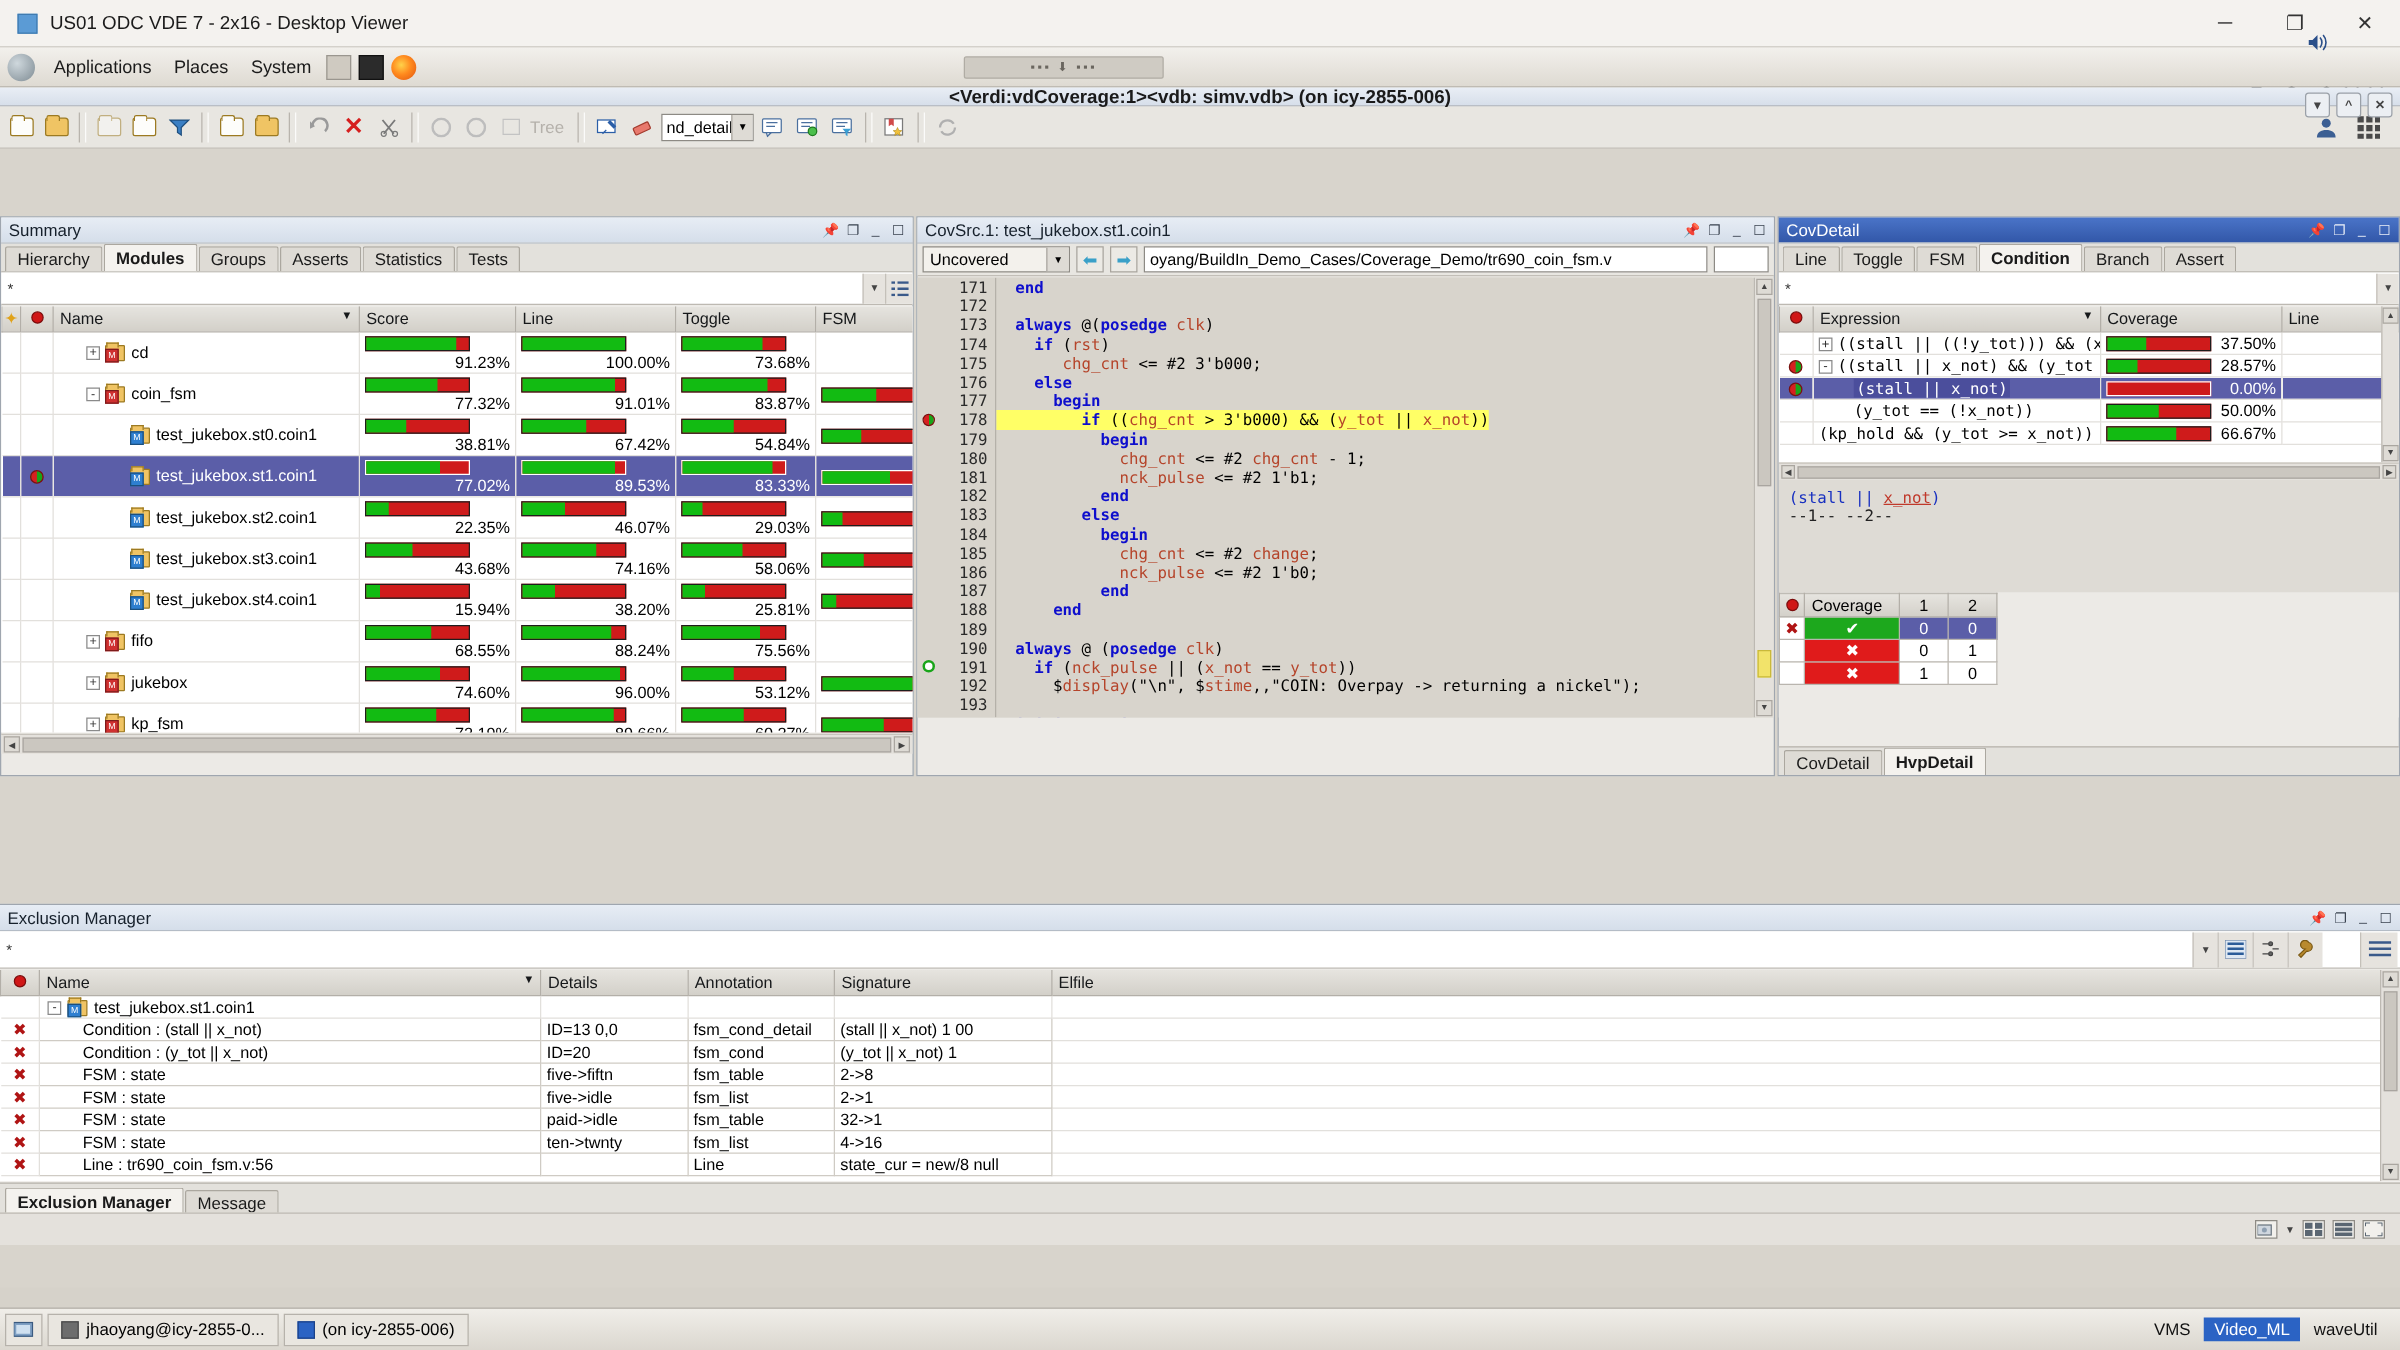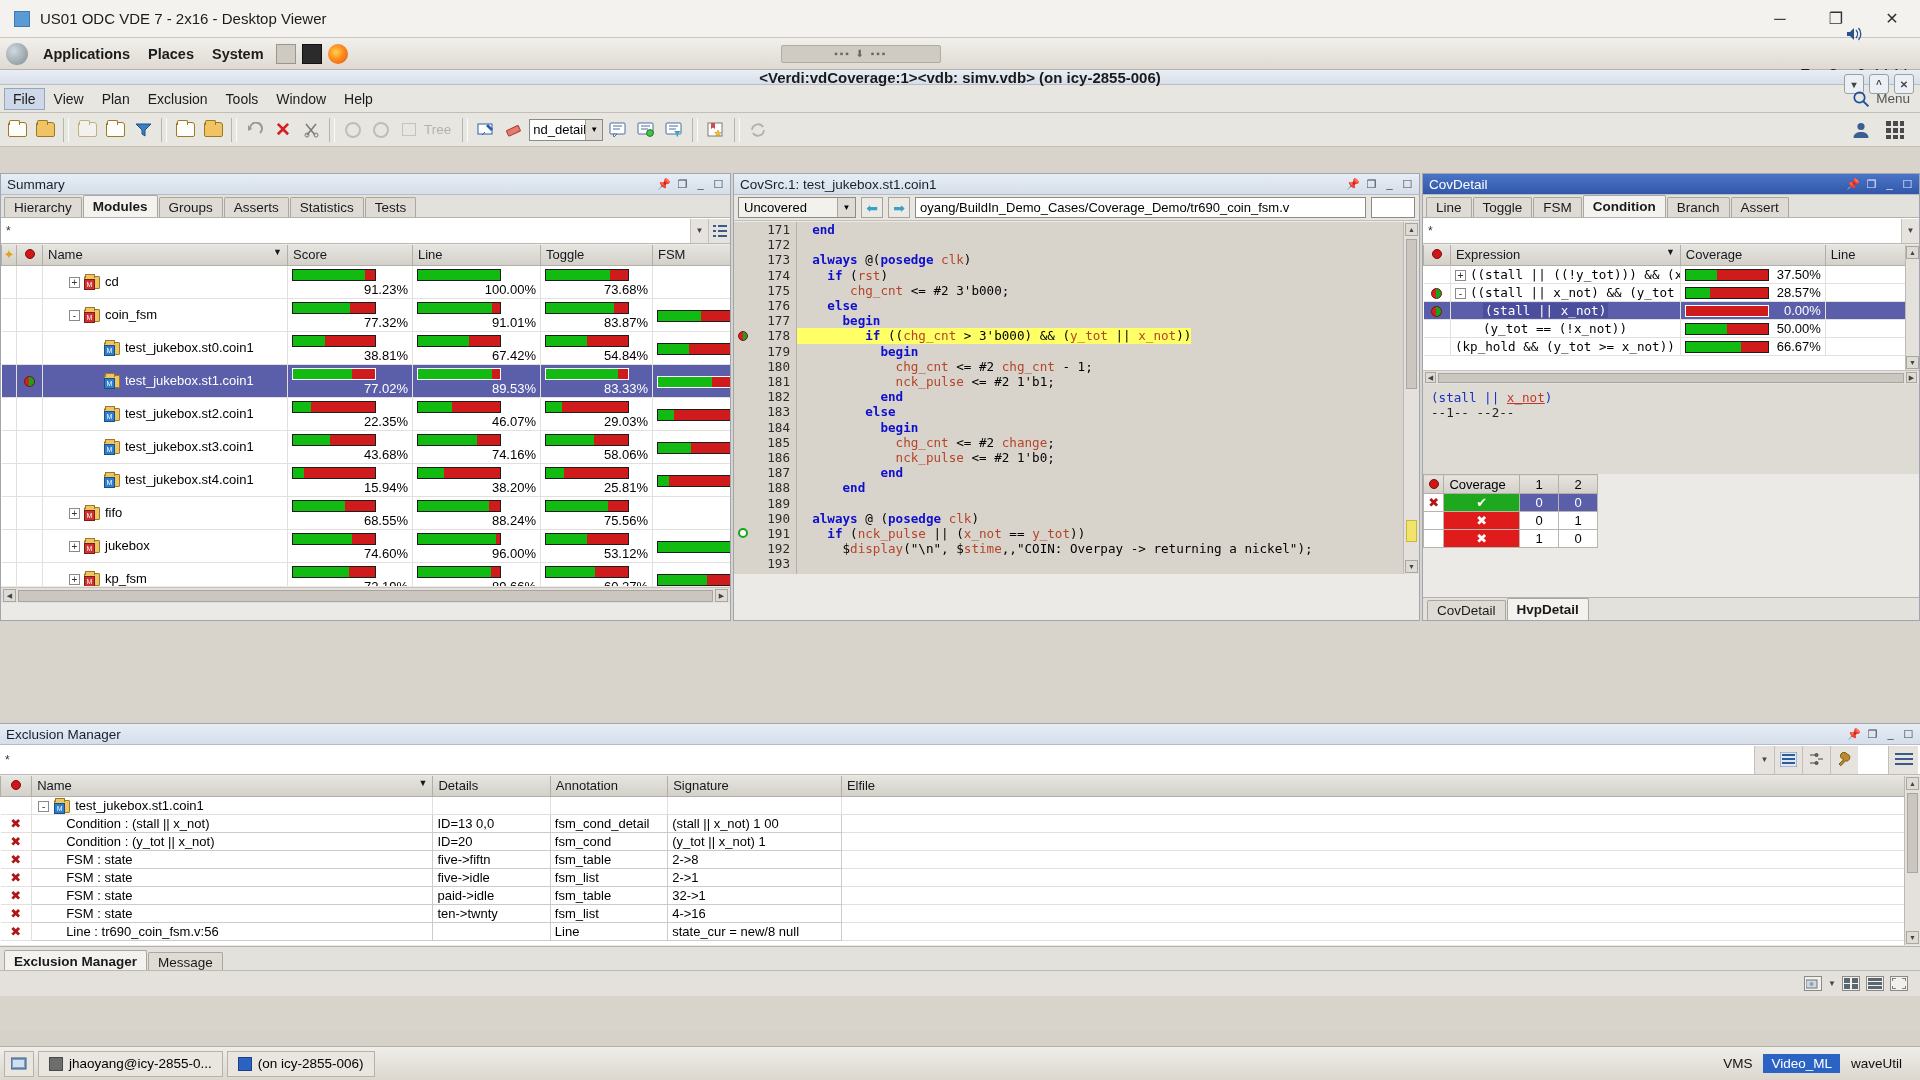--- a/index.html
+++ b/index.html
@@ -33,21 +33,21 @@
 
   
   .gnome-panel {
     position: absolute; left:0; top: 38px; width: 1920px; height: 32px;
     background: linear-gradient(#f2f0ec, #dedad2);
     border-bottom: 1px solid #b7b3ab;
     display: flex; align-items: center; font-size: 14.5px; color: #1b1b1b;
   }
   .gp-foot { width:22px;height:22px;margin-left:6px;margin-right:6px;
     border-radius: 50%; background: radial-gradient(circle at 35% 35%, #cfd8dd, #7e8b93); }
-  .gp-menu { padding: 0 9px; font-weight: 700; }
+  .gp-menu { padding: 0 9px; font-weight: 400; }
   .gp-ico { width:20px; height:20px; margin: 0 3px; border:1px solid #9a968f; background:#d8d4cc; }
   .gp-ico.term { background:#cfcac1; }
   .gp-ico.ed { background:#2b2b2b; border-color:#111; }
   .gp-ico.fx { border:none; background: radial-gradient(circle at 40% 40%, #ffd24a 0%, #ff8a1e 45%, #e0520f 100%); border-radius:50%; }
   .gp-grip { margin: 0 auto; width: 160px; height: 18px; background: #cfcbc3;
      border:1px solid #b0aca4; border-radius:2px; display:flex;align-items:center;justify-content:center;
      letter-spacing: 2px; color:#6a665f; font-size:10px; }
   .gp-right { margin-left:auto; display:flex; align-items:center; gap:24px; padding-right:12px;flex-direction:column; }
   .gp-spk { width:20px;height:16px; }
   .gp-clock { font-size:14px; }
@@ -230,36 +230,20 @@
 
     <div class="verdi-title">
       <span>&lt;Verdi:vdCoverage:1&gt;&lt;vdb: simv.vdb&gt; (on icy-2855-006)</span>
       <div class="wbtns">
         <div class="wbtn">▾</div>
         <div class="wbtn">^</div>
         <div class="wbtn">✕</div>
       </div>
     </div>
 
-    <div class="menubar">
-      <div class="mi act">File</div>
-      <div class="mi">View</div>
-      <div class="mi">Plan</div>
-      <div class="mi">Exclusion</div>
-      <div class="mi">Tools</div>
-      <div class="mi">Window</div>
-      <div class="mi">Help</div>
-      <div class="right">
-        <svg class="mag" viewBox="0 0 18 18">
-          <circle cx="7.5" cy="7.5" r="5.2" fill="none" stroke="#1b4f9c" stroke-width="1.7"></circle>
-          <line x1="11.4" y1="11.4" x2="16.4" y2="16.4" stroke="#1b4f9c" stroke-width="2"></line>
-        </svg>
-        <span style="color:#555;font-size:13.5px;">Menu</span>
-      </div>
-    </div>
 
     <div class="toolbar">
       <div class="tbtn">
           <span class="folder w"></span>
         </div>
       <div class="tbtn">
           <span class="folder"></span>
         </div>
       <div class="tsep"></div>
       <div class="tbtn">

